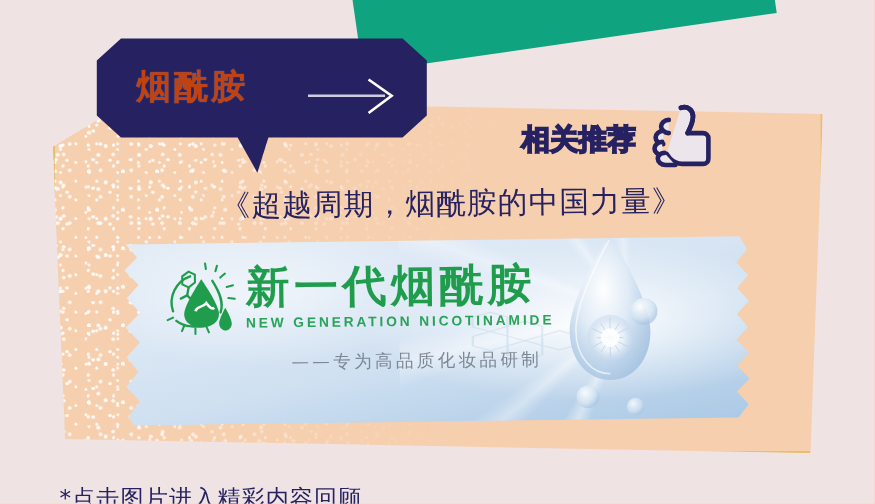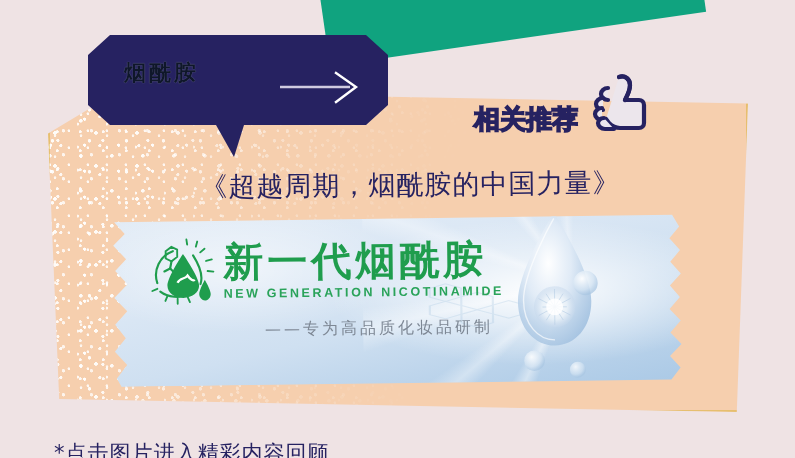--- a/index.html
+++ b/index.html
@@ -64,28 +64,28 @@
     mask-image:linear-gradient(100deg, rgba(0,0,0,1) 0%, rgba(0,0,0,.9) 18%, rgba(0,0,0,.3) 36%, rgba(0,0,0,0) 56%);
   }
 
   
   .bubble{
     position:absolute;left:88px;top:33px;width:300px;height:98px;z-index:6;
   }
   .bubble svg{display:block;width:300px;height:124px;overflow:visible;}
   .bubble-label{
     position:absolute;left:36px;top:25px;
-    color:#0f172a;font-size:22px;font-weight:bold;letter-spacing:3px;
+    color:#c2410c;font-size:31px;font-weight:bold;letter-spacing:3px;
     font-family:Liberation Sans, sans-serif;
     white-space:nowrap;
     text-shadow:0 0 1px rgba(255,255,255,.4);
   }
 
   
-  .rec-wrap{position:absolute;left:474px;top:82px;z-index:6;display:flex;align-items:flex-end;}
+  .rec-wrap{position:absolute;left:474px;top:103px;z-index:6;display:flex;align-items:flex-start;}
   .rec-label{
     color:#262261;font-size:26px;font-weight:bold;letter-spacing:0px;
     font-family:"Liberation Sans","DejaVu Sans",sans-serif;white-space:nowrap;
     -webkit-text-stroke:1.6px #262261;
     line-height:30px;margin-top:8px;
   }
   .thumb-icon{margin-left:8px;margin-top:-12px;}
 
   
   .headline{

